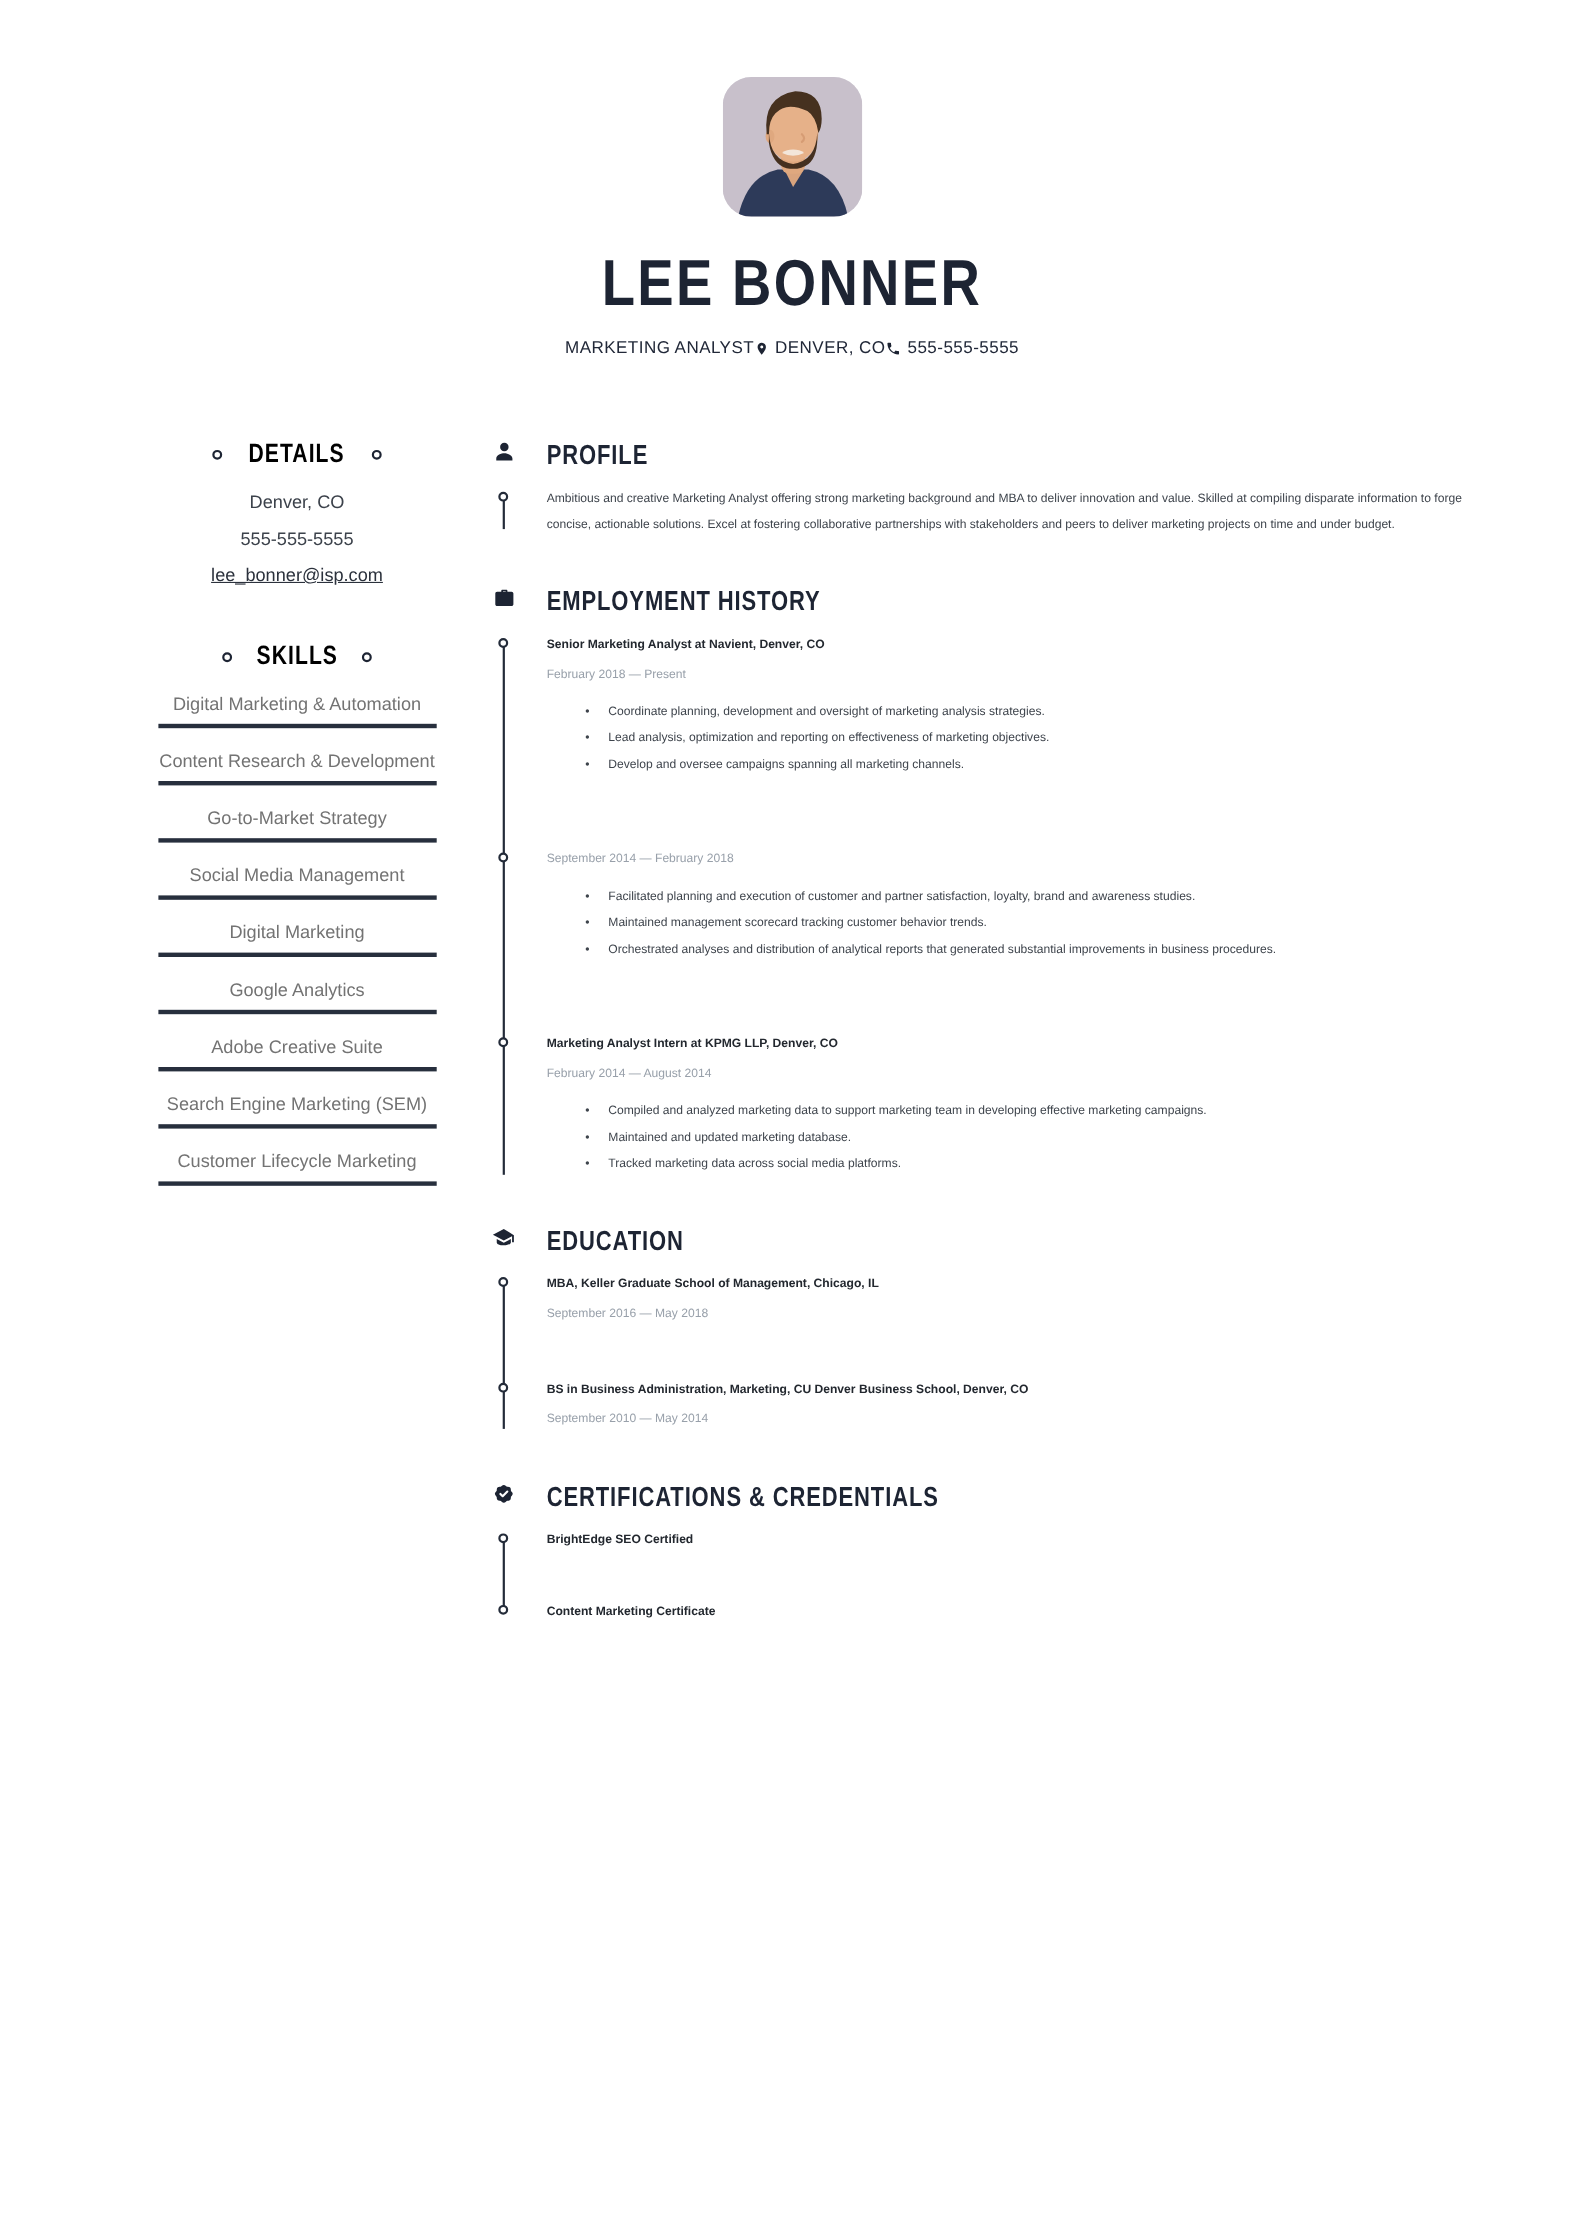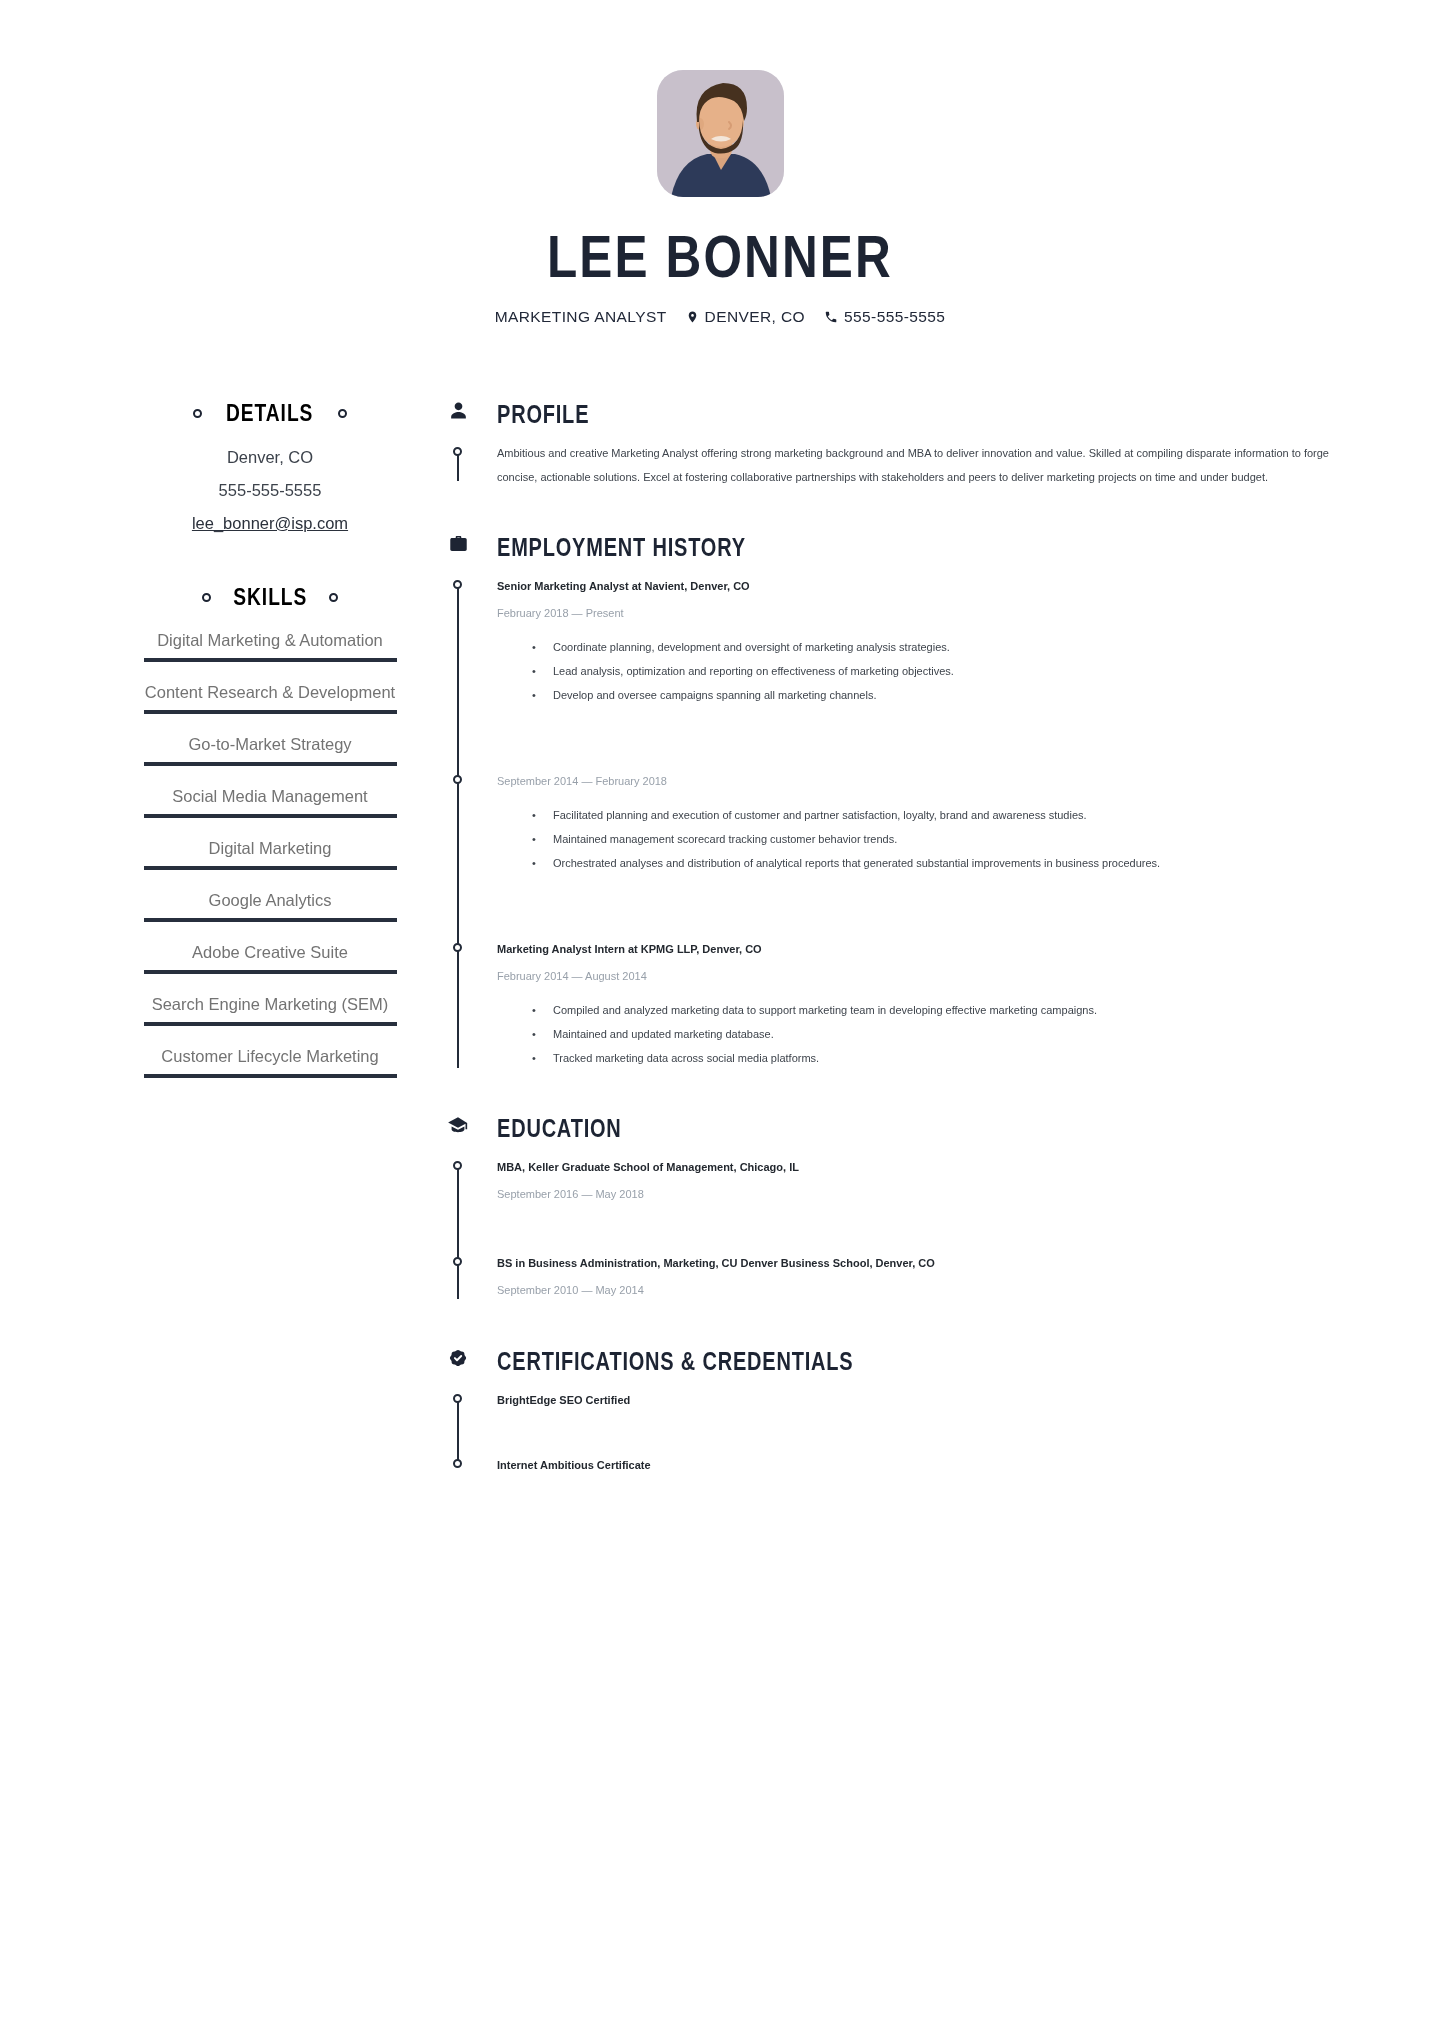--- a/index.html
+++ b/index.html
@@ -5,21 +5,21 @@
   html,body{margin:0;padding:0;background:#ffffff;}
   .page{
     position:relative;width:1440px;height:2036px;overflow:hidden;background:#ffffff;
     font-family:"Liberation Sans","DejaVu Sans",sans-serif;color:#3e444c;
   }
   
   .hdr{text-align:center;padding-top:70px;}
   .photo{width:127px;height:127px;border-radius:26px;overflow:hidden;margin:0 auto;display:block;}
   .name{margin-top:37px;line-height:46px;font-size:59px;font-weight:700;color:#1d2433;}
   .cond{display:inline-block;transform:scaleX(0.84);transform-origin:center;letter-spacing:2.5px;white-space:nowrap;}
-  .subhead{margin-top:28px;display:flex;justify-content:center;align-items:center;gap:19px;
+  .subhead{margin-top:28px;display:flex;justify-content:center;align-items:center;
     font-size:15.5px;letter-spacing:.4px;color:#212838;}
   .subitem{display:flex;align-items:center;gap:6px;}
   .subitem svg{display:block;}
   
   .columns{display:flex;margin-top:74px;align-items:flex-start;}
   .sidebar{width:340px;margin-left:100px;text-align:center;flex:none;}
   .main{width:900px;margin-left:7px;flex:none;}
   
   .side-heading{display:flex;align-items:center;justify-content:center;gap:13px;
     font-size:24px;font-weight:700;color:#000000;line-height:26px;}
@@ -267,20 +267,20 @@
           <span class="section-title"><span class="cond">CERTIFICATIONS &amp; CREDENTIALS</span></span>
         </div>
         <div class="section-body">
           <div class="rail rail-certs"></div>
 
           <div class="cert entry">
             <div class="entry-title">BrightEdge SEO Certified</div>
           </div>
 
           <div class="cert entry">
-            <div class="entry-title">Internet Ambitious Certificate</div>
+            <div class="entry-title">Content Marketing Certificate</div>
           </div>
         </div>
       </div>
 
     </div>
   </div>
 </div>
 
 </body></html>

